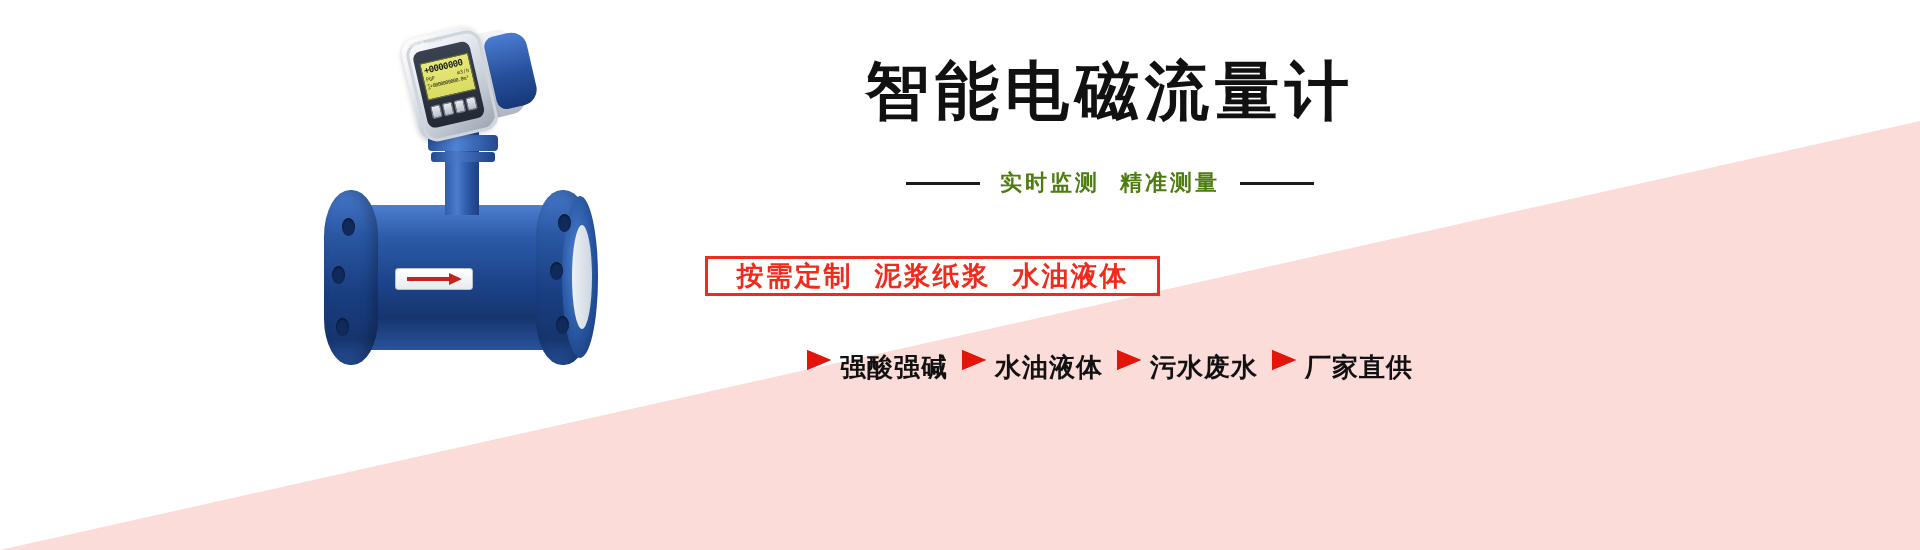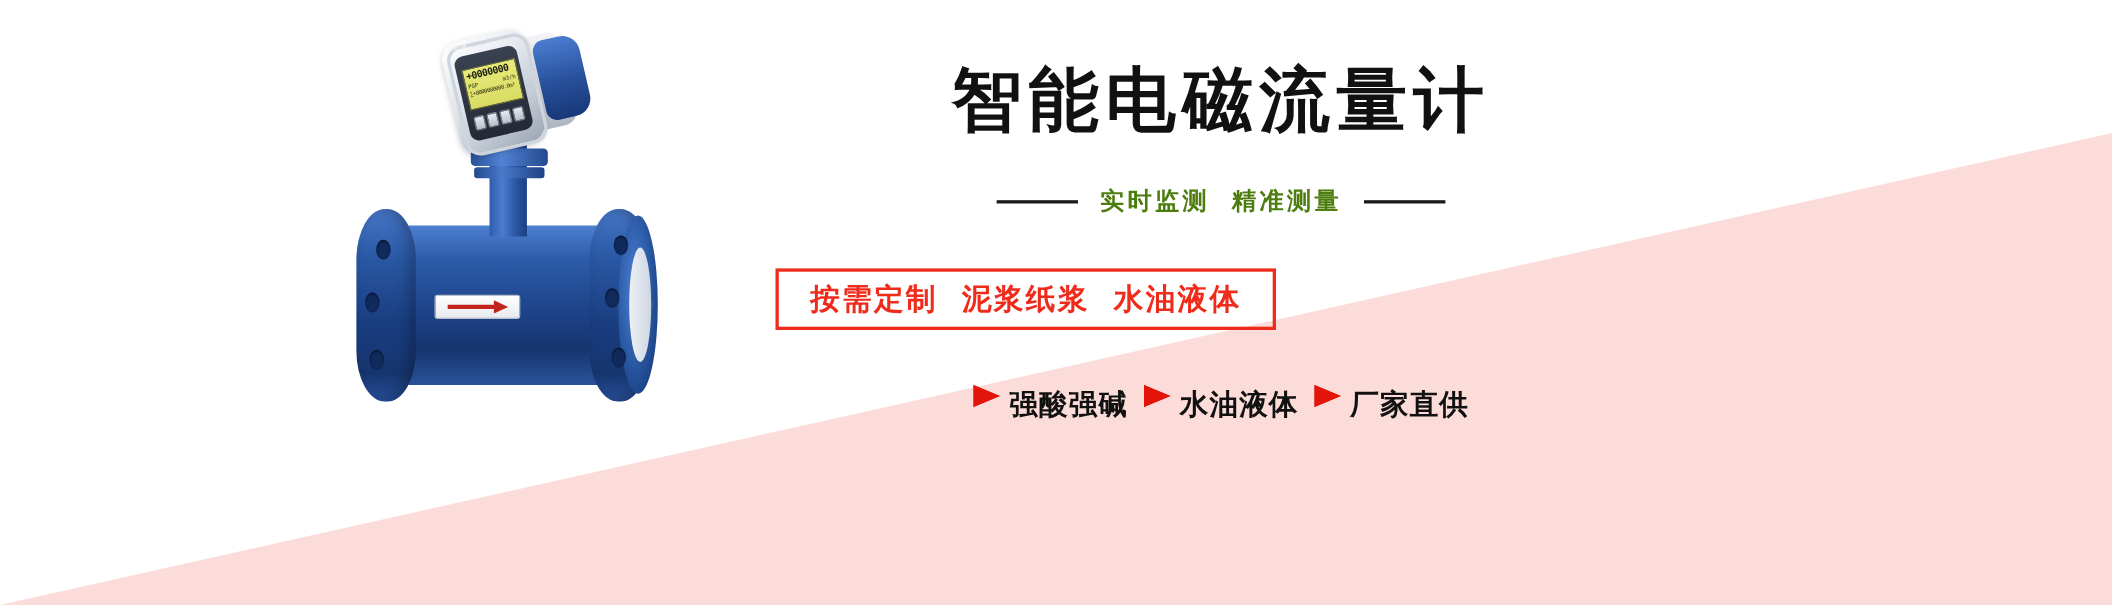--- a/index.html
+++ b/index.html
@@ -131,21 +131,21 @@
   .subtitle{
     position:absolute;left:0;top:168px;width:1000px;
     display:flex;align-items:center;justify-content:center;gap:20px;
   }
   .subtitle .rule{width:74px;height:3px;background:#1a1a1a;}
   .subtitle .txt{
     font:bold 22px "Liberation Sans","DejaVu Sans",sans-serif;
     color:#4d7c0f;letter-spacing:3px;white-space:nowrap;
   }
   .redbox{
-    position:absolute;left:95px;top:244px;width:455px;height:56px;
+    position:absolute;left:95px;top:256px;width:455px;height:40px;
     border:3px solid #ef2b1c;box-sizing:border-box;
     display:flex;align-items:center;justify-content:center;
     background:transparent;
   }
   .redbox .txt{
     font:bold 27px "Liberation Sans","DejaVu Sans",sans-serif;
     color:#ef2b1c;letter-spacing:2px;white-space:nowrap;
   }
   .redbox .gap{display:inline-block;width:22px;}
   .features{
@@ -251,18 +251,22 @@
       <div class="feat">
         <span class="tri"></span>
         <span class="lbl">强酸强碱</span>
       </div>
       <div class="feat">
         <span class="tri"></span>
         <span class="lbl">水油液体</span>
       </div>
       <div class="feat">
         <span class="tri"></span>
+        <span class="lbl">污水废水</span>
+      </div>
+      <div class="feat">
+        <span class="tri"></span>
         <span class="lbl">厂家直供</span>
       </div>
     </div>
 
   </div>
 </div>
 
 </body></html>

